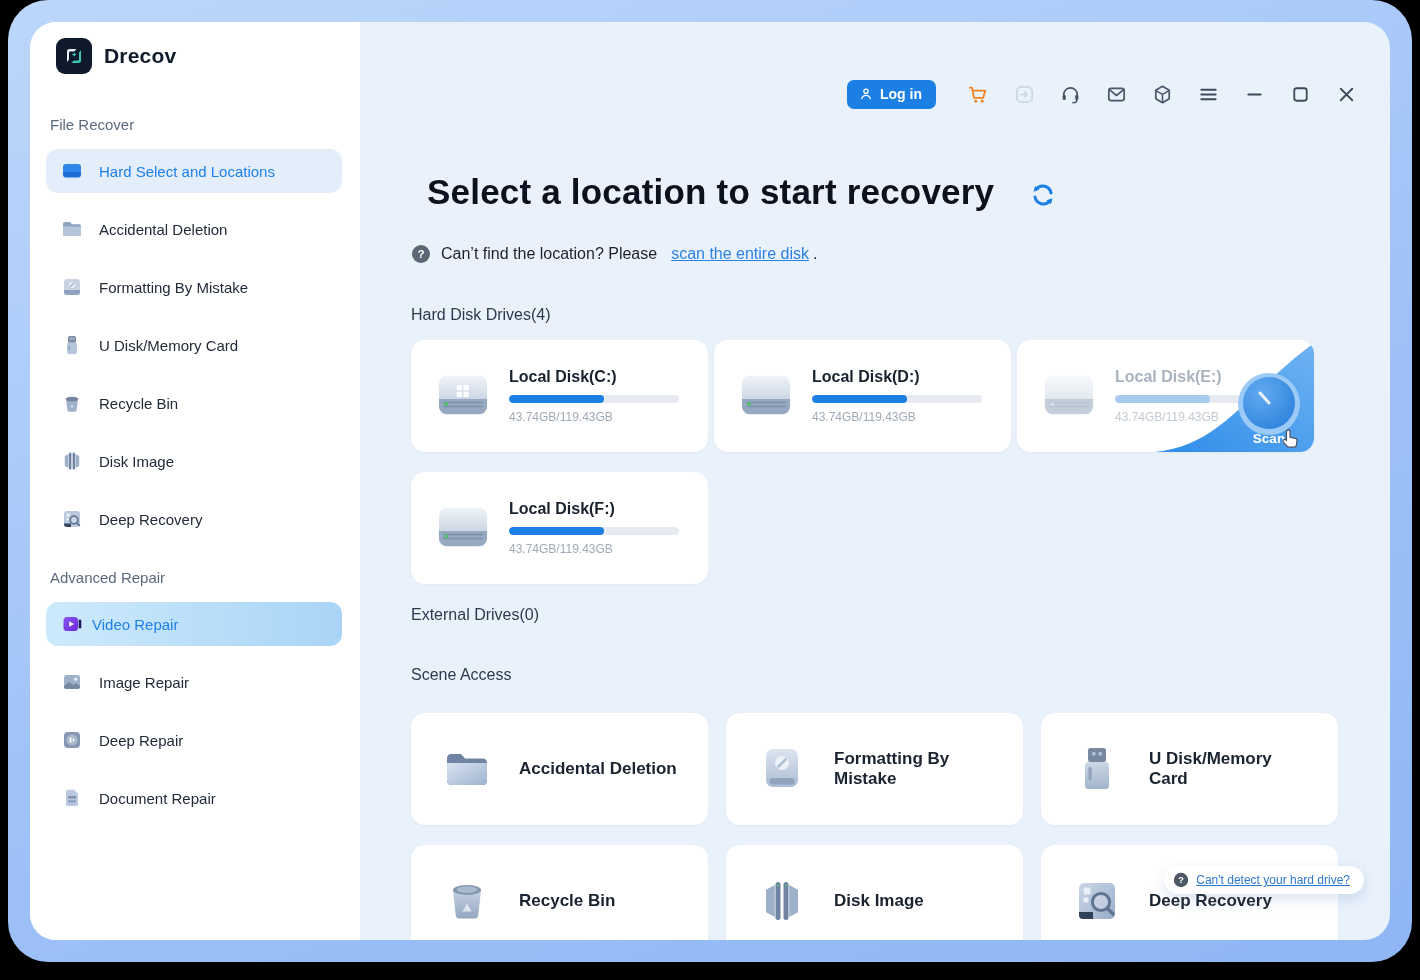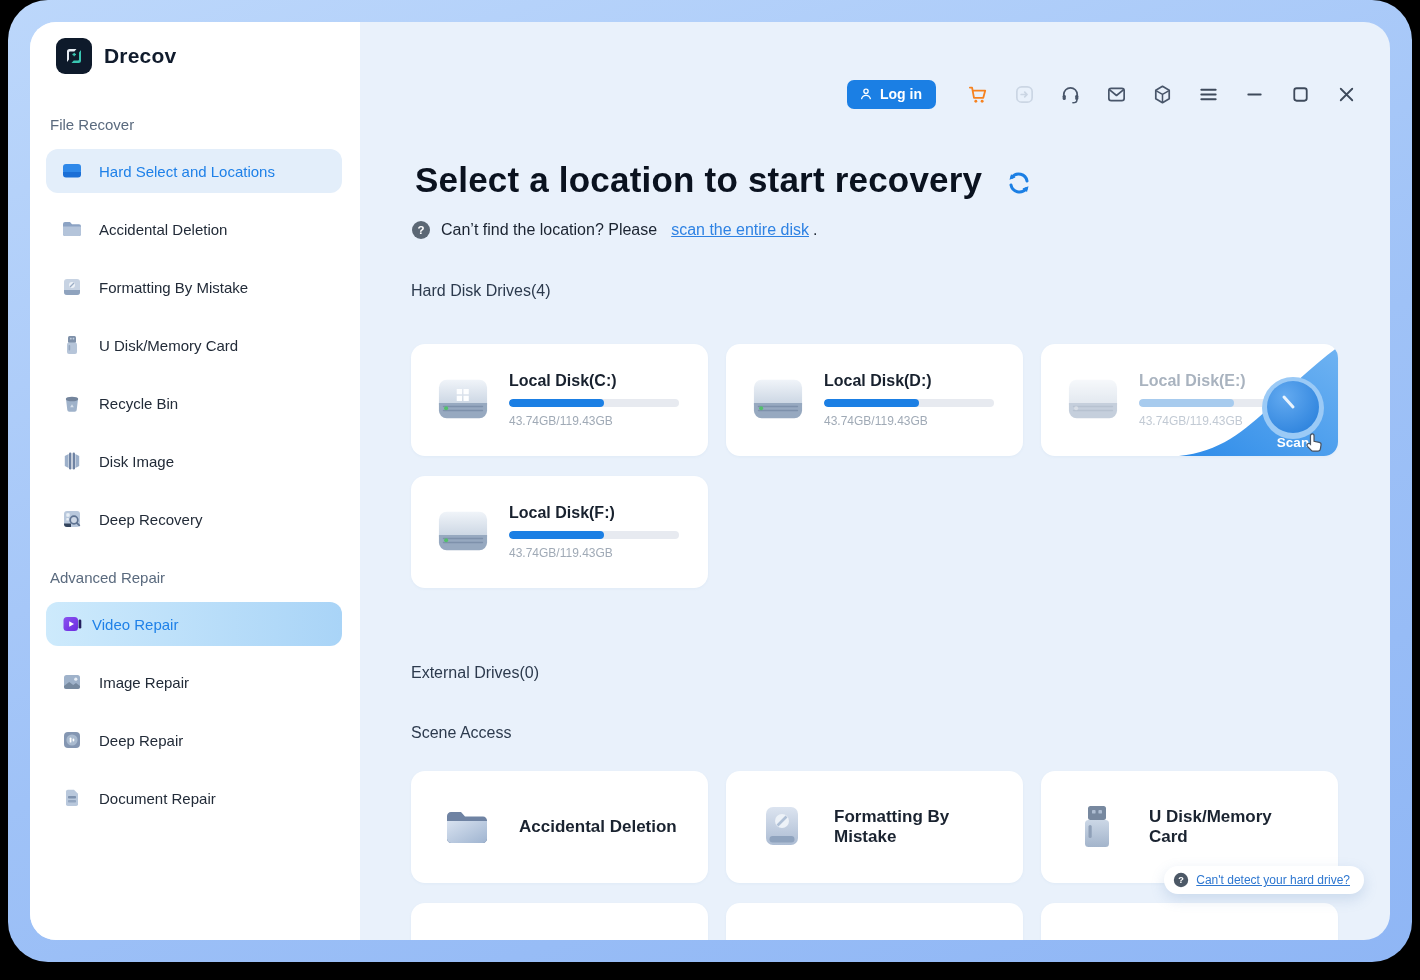--- a/index.html
+++ b/index.html
@@ -21,26 +21,26 @@
   .side-item.active{background:#E3EEFA;color:#1E80E8;}
   .side-item.active-grad{background:linear-gradient(90deg,#CDEAFC 0%,#A9D4F7 100%);color:#1E80E8;gap:8px;}
 
   
   .main{flex:1;position:relative;padding:0 0 0 51px;box-sizing:border-box;}
   .topbar{display:flex;align-items:center;justify-content:flex-end;gap:22px;padding:16px 32px 0 0;height:40px;margin-top:36px;}
   .login-btn{display:flex;align-items:center;gap:6px;background:#1B7FE4;color:#fff;font-size:14px;font-weight:600;
     padding:6px 14px 7px 11px;border-radius:7px;border:none;cursor:pointer;margin-right:8px;}
   .tb-icon{width:24px;height:24px;display:flex;align-items:center;justify-content:center;cursor:pointer;}
   .title-row{display:flex;align-items:center;gap:18px;margin-top:42px;}
-  .page-title{font-size:35px;font-weight:700;color:#0A121F;letter-spacing:.2px;margin:4px;}
+  .page-title{font-size:35px;font-weight:700;color:#0A121F;letter-spacing:.2px;margin:16px;}
   .refresh{width:30px;height:30px;cursor:pointer;margin-top:6px;}
   .help-row{display:flex;align-items:center;gap:10px;margin-top:16px;font-size:16px;color:#1A2330;}
   .help-link{color:#2E82E3;text-decoration:underline;cursor:pointer;margin-left:4px;}
   .sec-label{font-size:16px;color:#2C3A4D;margin-top:42px;}
-  .drive-grid{display:grid;grid-template-columns:repeat(3,297px);gap:20px 18px;margin-top:44px;}
+  .drive-grid{display:grid;grid-template-columns:repeat(3,297px);gap:20px 6px;margin-top:16px;}
   .scene-grid{display:grid;grid-template-columns:repeat(3,297px);gap:20px 18px;margin-top:29px;}
 
   .card{background:#fff;border-radius:14px;height:112px;box-sizing:border-box;display:flex;align-items:center;
     position:relative;overflow:hidden;cursor:pointer;box-shadow:0 1px 3px rgba(120,150,190,.07);}
   .drive-card{padding:0 20px 0 26px;gap:20px;}
   .drive-info{display:flex;flex-direction:column;}
   .drive-name{font-size:16px;color:#18212E;font-weight:600;}
   .bar{width:170px;height:8px;border-radius:4px;background:#E7EAF0;margin:9px 0 7px;overflow:hidden;}
   .bar-fill{height:100%;border-radius:4px;background:#1B7FE4;}
   .drive-size{font-size:12px;color:#A0AAB6;}
@@ -443,21 +443,21 @@
           <div class="drive-info">
             <div class="drive-name">Local Disk(F:)</div>
             <div class="bar">
                 <div class="bar-fill" style="width: 56%;"></div>
               </div>
             <div class="drive-size">43.74GB/119.43GB</div>
           </div>
         </div>
       </div>
 
-      <div class="sec-label" style="margin-top:76px">External Drives(0)</div>
+      <div class="sec-label" style="margin-top:22px">External Drives(0)</div>
 
       <div class="sec-label">Scene Access</div>
 
       <div class="scene-grid">
 
         <div class="card scene-card">
           <span class="scene-ic">
             <svg width="52" height="52" viewBox="0 0 52 52">
               <path d="M6 15c0-2.2 1.8-4 4-4h10l4 4.4h18c2.2 0 4 1.8 4 4v18.6c0 2.2-1.8 4-4 4H10c-2.2 0-4-1.8-4-4z" fill="#6F83A3"></path>
               <path d="M6 20h40v17.5c0 2.5-2 4.5-4.5 4.5h-31C8 42 6 40 6 37.5z" fill="url(#foldg)"></path>

